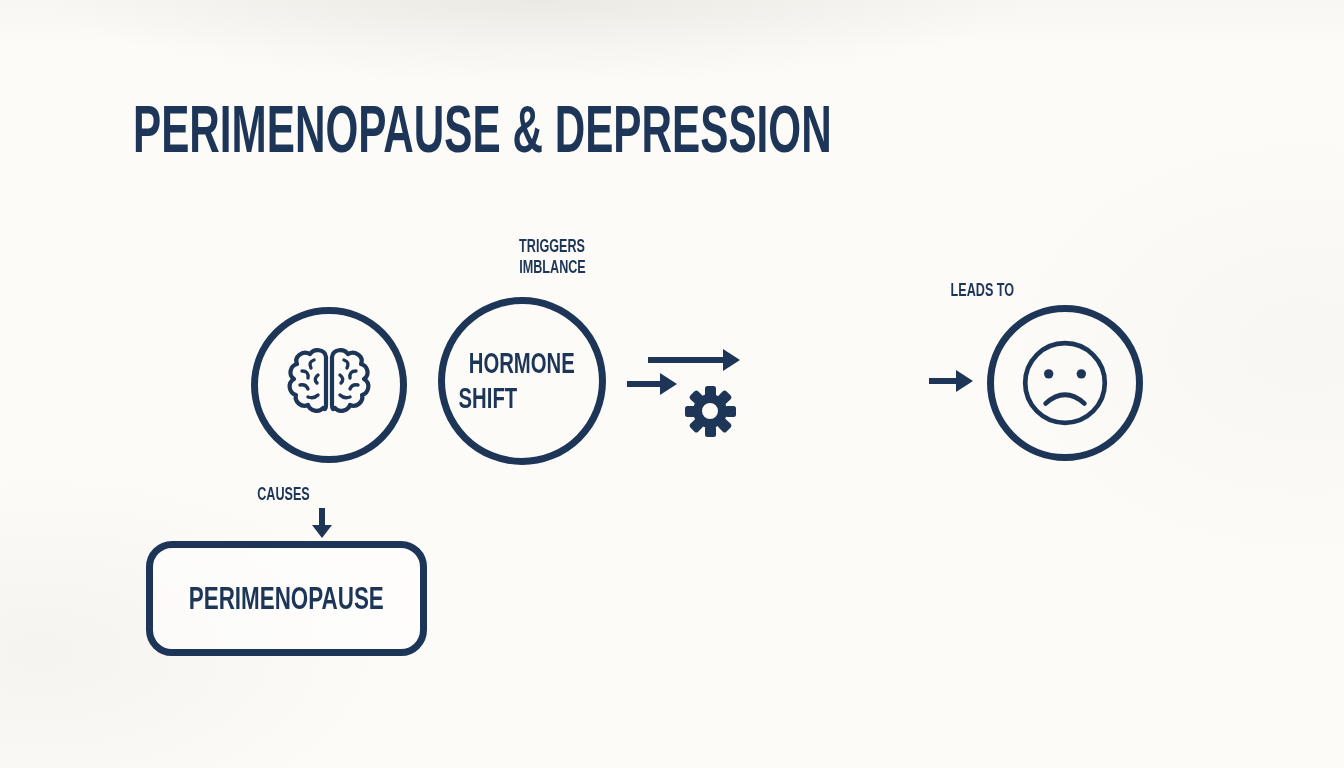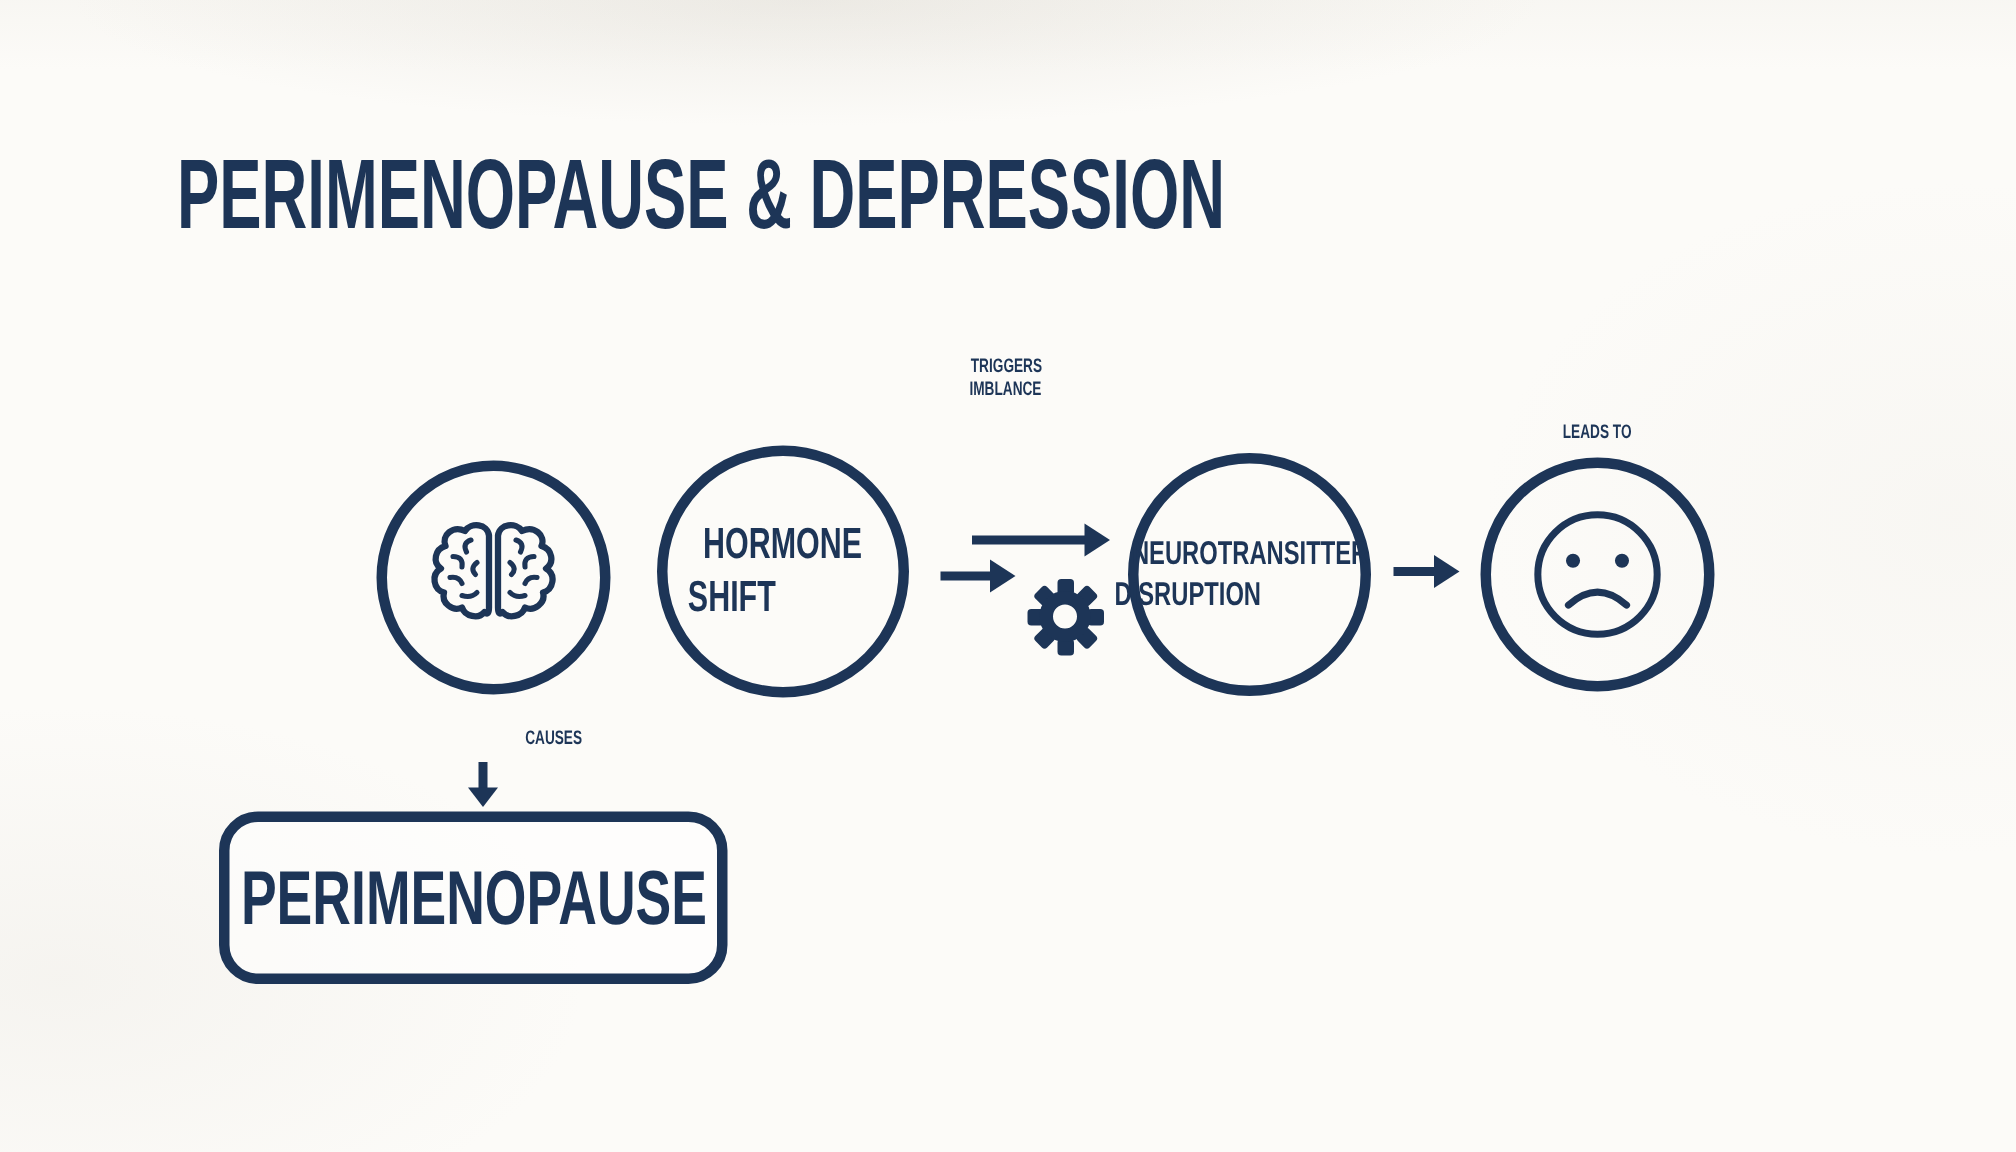--- a/index.html
+++ b/index.html
@@ -13,21 +13,21 @@
     content:""; position:absolute; inset:0; pointer-events:none;
     background:
       radial-gradient(700px 120px at 40% 0%, rgba(205,200,190,.28), transparent 70%),
       radial-gradient(500px 260px at 3% 85%, rgba(222,218,210,.22), transparent 70%),
       radial-gradient(420px 300px at 97% 45%, rgba(232,229,222,.20), transparent 75%),
       linear-gradient(180deg, rgba(240,238,232,.35) 0%, rgba(252,251,248,0) 6%);
   }
   .cond{ display:inline-block; transform:scaleX(.70); transform-origin:50% 50%; white-space:nowrap; }
 
   .title{
-    position:absolute; left:118px; top:96px; height:66px;
+    position:absolute; left:133px; top:96px; height:66px;
     font-weight:bold; font-size:66px; line-height:1; color:var(--ink);
     letter-spacing:0px;
   }
   .title .cond{ transform:scaleX(.64); transform-origin:0 50%; }
 
   .circle{
     position:absolute; border:7px solid var(--ink); border-radius:50%;
     display:flex; align-items:center; justify-content:center; background:transparent;
   }
   .c-brain  { left:251px; top:307px; width:156px; height:156px; }
@@ -37,22 +37,22 @@
 
   .circle-text{
     display:flex; flex-direction:column; align-items:flex-start; justify-content:center;
     color:var(--ink); font-weight:bold; text-align:center; line-height:1.22;
   }
   .c-hormone .circle-text{ font-size:29px; }
   .c-neuro   .circle-text{ font-size:22px; }
   .c-neuro   .circle-text .cond{ transform:scaleX(.72); }
 
   .small-label{
-    position:absolute; color:var(--ink); font-weight:bold; font-size:13px;
-    text-align:right; line-height:1.18;
+    position:absolute; color:var(--ink); font-weight:bold; font-size:18px;
+    text-align:left; line-height:1.18;
   }
   .lbl-triggers{ left:505px; top:236px; width:200px; }
   .lbl-leads  { left:937px; top:280px; width:160px; }
   .lbl-causes { left:246px; top:484px; width:150px; }
 
   
   .harrow{ position:absolute; }
   .harrow .shaft{ position:absolute; left:0; right:14px; top:50%; transform:translateY(-50%); height:6px; background:var(--ink); }
   .harrow .head{ position:absolute; right:0; top:50%; transform:translateY(-50%); width:0; height:0;
     border-left:17px solid var(--ink); border-top:11px solid transparent; border-bottom:11px solid transparent; }
@@ -75,24 +75,24 @@
   .t0{ transform:rotate(0deg)   translateY(-20px); }
   .t1{ transform:rotate(45deg)  translateY(-20px); }
   .t2{ transform:rotate(90deg)  translateY(-20px); }
   .t3{ transform:rotate(135deg) translateY(-20px); }
   .t4{ transform:rotate(180deg) translateY(-20px); }
   .t5{ transform:rotate(225deg) translateY(-20px); }
   .t6{ transform:rotate(270deg) translateY(-20px); }
   .t7{ transform:rotate(315deg) translateY(-20px); }
 
   .result-box{
-    position:absolute; left:146px; top:541px; width:339px; height:115px;
+    position:absolute; left:146px; top:541px; width:281px; height:115px;
     border:7px solid var(--ink); border-radius:26px;
     display:flex; align-items:center; justify-content:center;
-    color:var(--ink); font-weight:bold; font-size:51px; background:rgba(255,255,255,.5);
+    color:var(--ink); font-weight:bold; font-size:32px; background:rgba(255,255,255,.5);
   }
   .result-box .cond{ transform:scaleX(.70); }
 
   svg .stroke{ fill:none; stroke:var(--ink); stroke-linecap:round; stroke-linejoin:round; }
 </style>
 </head>
 <body>
 
 <div class="page">
 
@@ -146,26 +146,20 @@
     <span class="tooth t1"></span>
     <span class="tooth t2"></span>
     <span class="tooth t3"></span>
     <span class="tooth t4"></span>
     <span class="tooth t5"></span>
     <span class="tooth t6"></span>
     <span class="tooth t7"></span>
     <span class="ring"></span>
   </div>
 
-  <div class="circle c-neuro">
-    <div class="circle-text">
-      <span class="cond">NEUROTRANSITTER</span>
-      <span class="cond">DISRUPTION</span>
-    </div>
-  </div>
 
   <div class="harrow arrow-mid">
     <div class="shaft"></div>
     <div class="head"></div>
   </div>
 
   <div class="circle c-sad">
     <svg width="102" height="102" viewBox="0 0 100 100" aria-hidden="true">
       <circle class="stroke" stroke-width="4.6" cx="50" cy="50" r="39"></circle>
       <circle cx="34" cy="41" r="4.6" fill="#1d3557"></circle>

